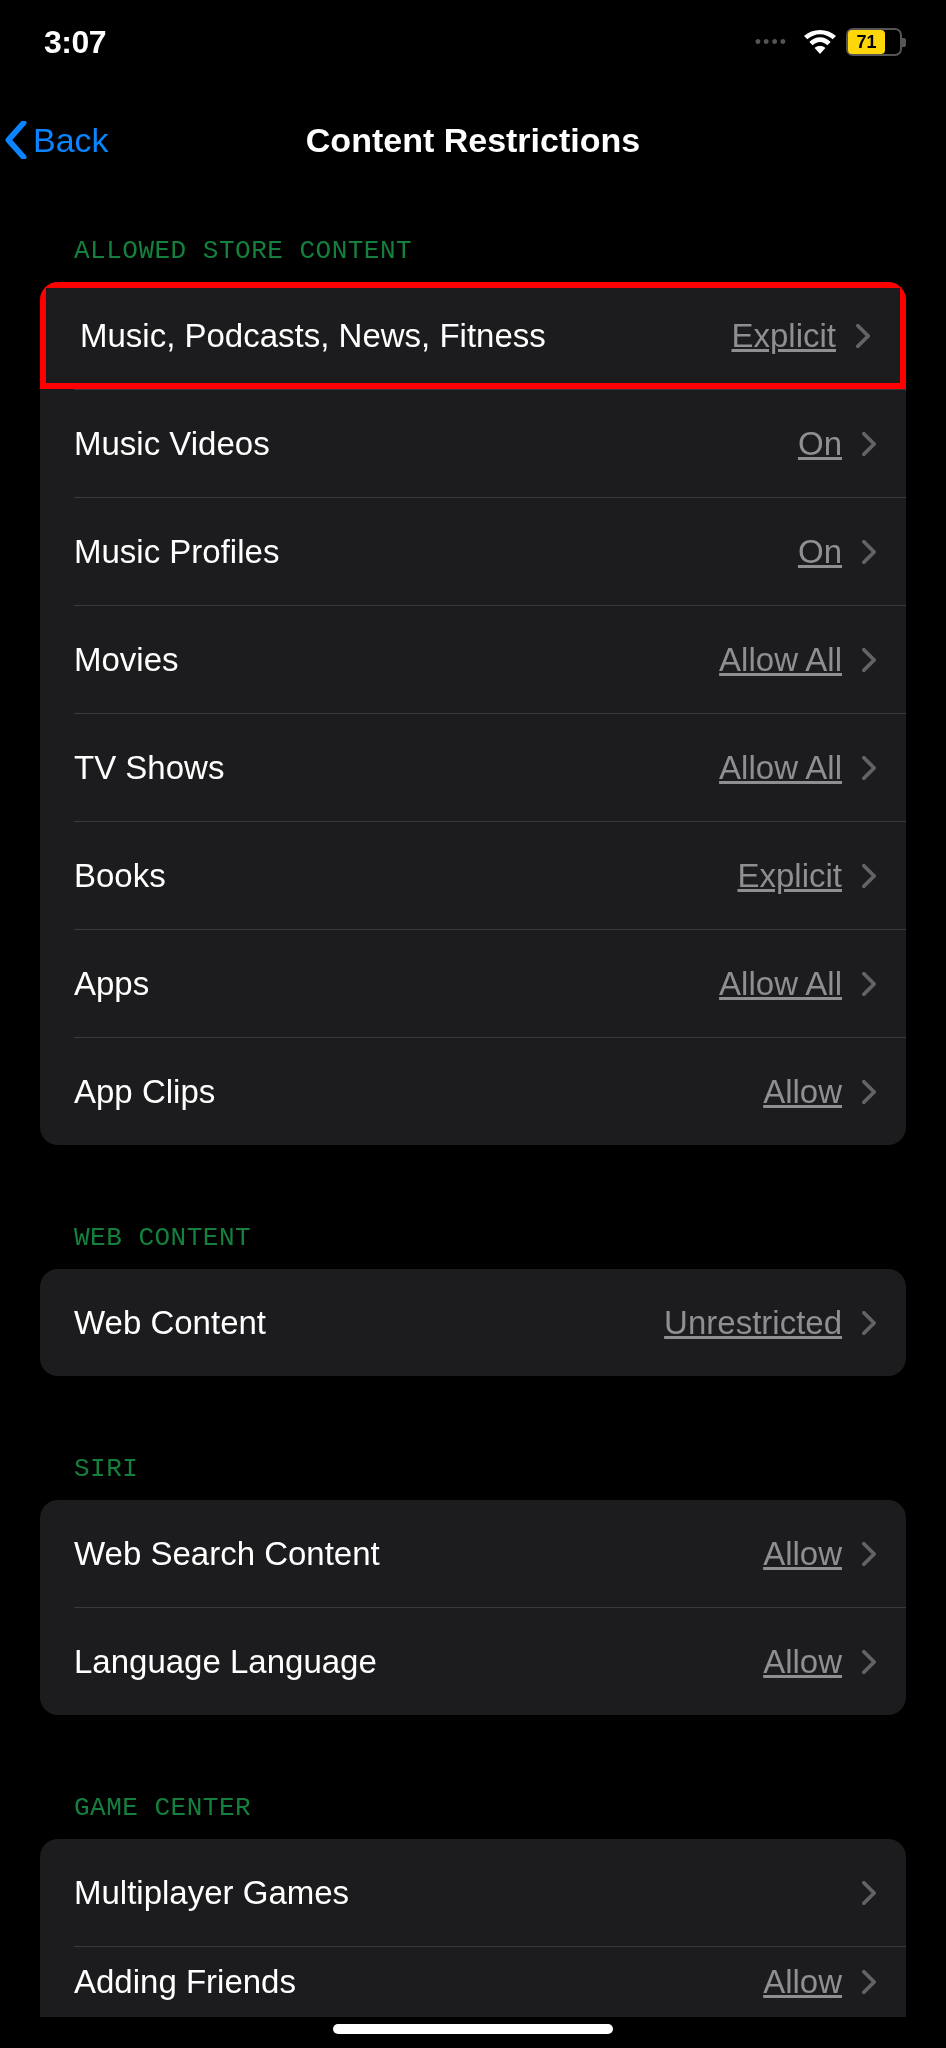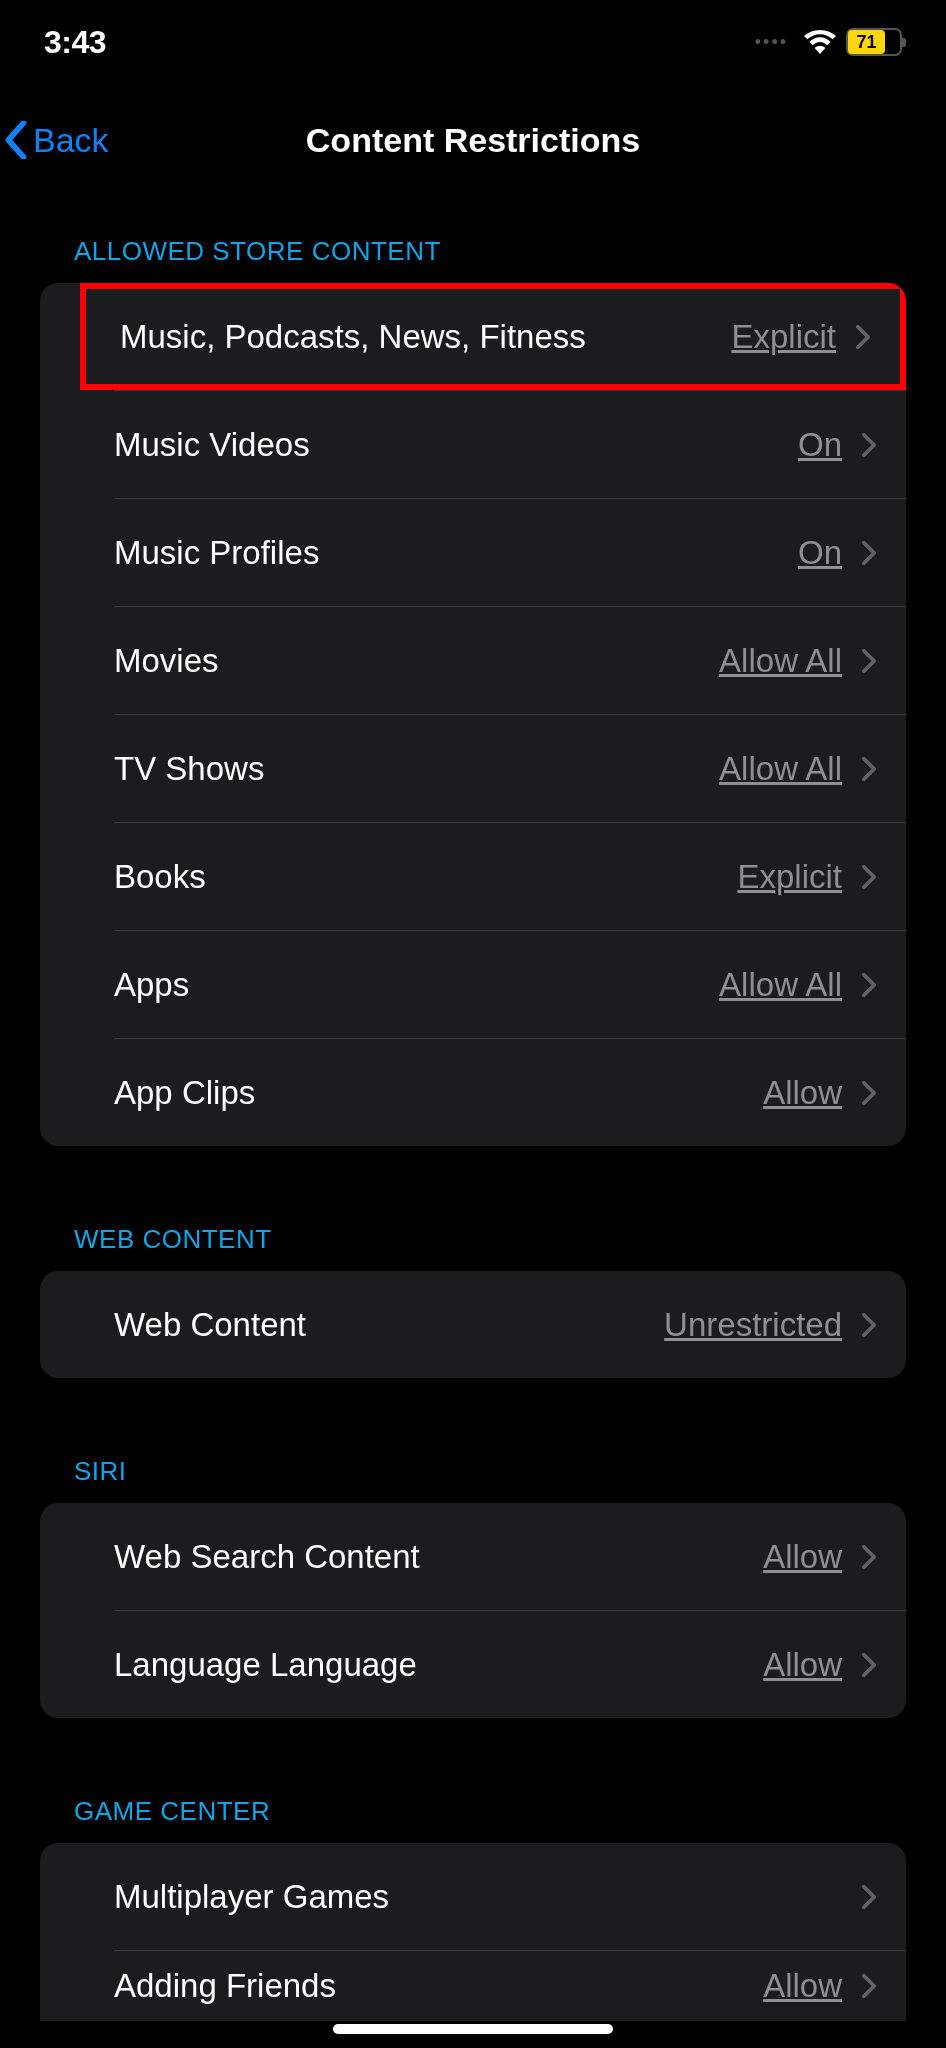--- a/index.html
+++ b/index.html
@@ -101,31 +101,31 @@
       transform: translateX(-50%);
       font-size: 34px;
       font-weight: 700;
       color: #fff;
     }
     .content {
       padding-top: 56px;
     }
     .section-header {
       font-size: 26px;
-      color: #0ea5e9;
+      color: #15803d;
       text-transform: uppercase;
       padding: 0 74px 16px 74px;
       letter-spacing: 0.5px;
+      font-family: Liberation Mono, monospace;
     }
     .list-group {
       background: #1c1c1e;
       margin: 0 40px;
       border-radius: 18px;
       overflow: hidden;
-      padding-left: 40px;
     }
     .list-row {
       display: flex;
       align-items: center;
       justify-content: space-between;
       padding: 0 30px 0 34px;
       height: 107px;
       position: relative;
     }
     .list-row.highlighted {
@@ -168,21 +168,21 @@
       width: 280px;
       height: 10px;
       background: #fff;
       border-radius: 10px;
     }
   </style>
 </head>
 <body>
 
 <div class="status-bar">
-  <div class="status-time">3:43</div>
+  <div class="status-time">3:07</div>
   <div class="status-right">
     <span class="dots">••••</span>
     <svg class="wifi" viewBox="0 0 24 18" fill="#fff">
       <path d="M12 18L8 13.5C9 12.5 10.4 12 12 12S15 12.5 16 13.5L12 18Z M4 9C6.2 6.8 9 5.5 12 5.5S17.8 6.8 20 9L17.5 11.5C16 10 14.1 9 12 9S8 10 6.5 11.5L4 9Z M0 4.5C3.2 1.7 7.4 0 12 0S20.8 1.7 24 4.5L21.5 7C19 4.7 15.7 3.2 12 3.2S5 4.7 2.5 7L0 4.5Z"></path>
     </svg>
     <div class="battery">
       <div class="battery-fill">71</div>
     </div>
   </div>
 </div>

